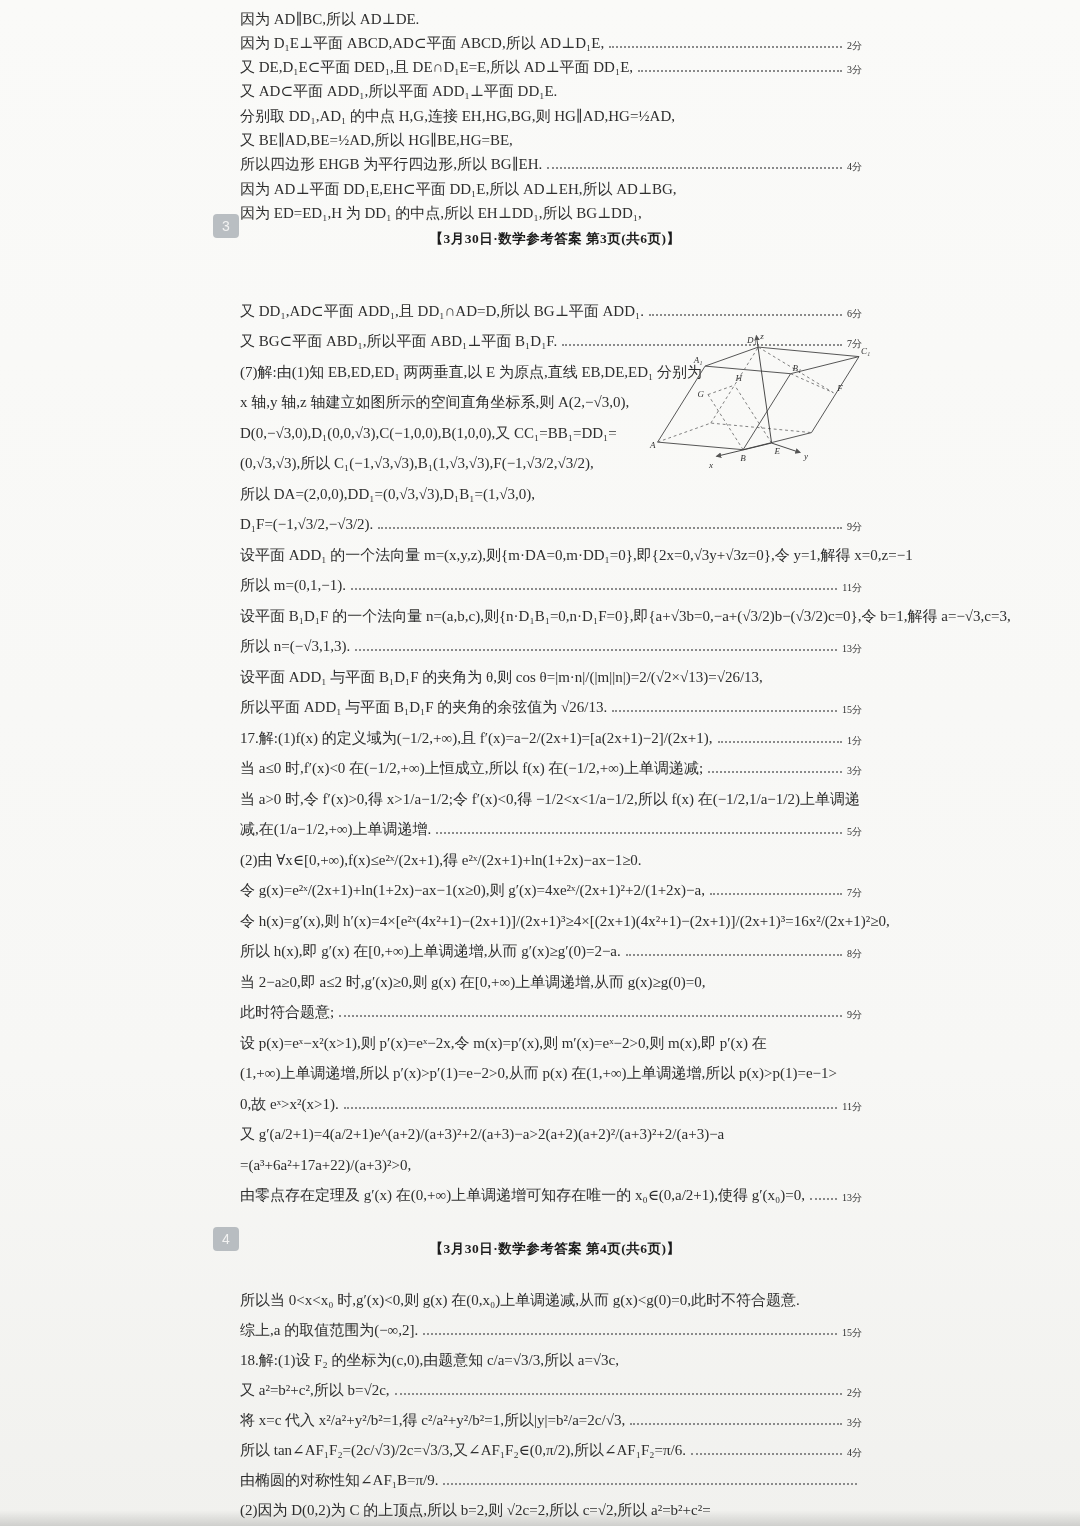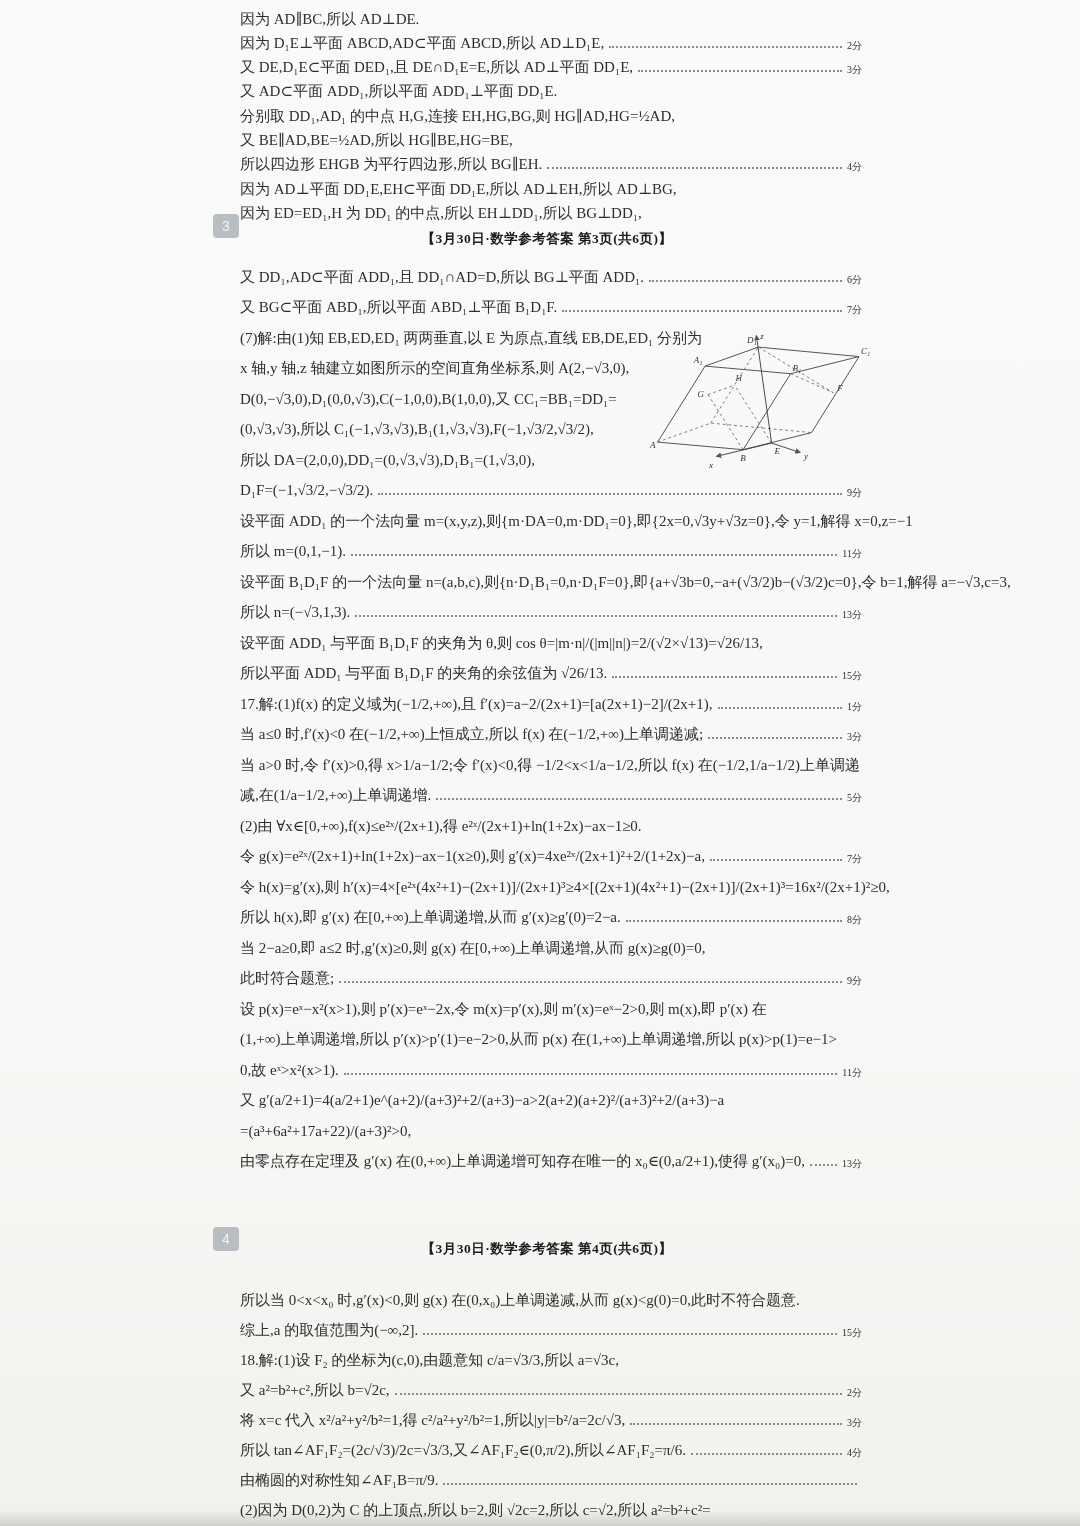--- a/index.html
+++ b/index.html
@@ -8,31 +8,31 @@
     background:#efefed;
     font-family:"Liberation Serif","DejaVu Serif",serif;
   }
   .sheet{
     position:relative;width:1080px;height:1526px;overflow:hidden;
     background:linear-gradient(180deg,#fafaf8 0%,#f7f7f5 70%,#f1f1ee 100%);
     color:#2e2e2e;
   }
   .block{position:absolute;left:240px;width:622px;}
   .b0{top:6px;}
-  .b1{top:258px;}
+  .b1{top:292px;}
   .b2{top:1282px;}
   .line{display:flex;align-items:flex-end;}
   .b0 .line{min-height:24.3px;}
   .b1 .line{min-height:30.5px;}
   .b2 .line{min-height:30px;}
   .txt{white-space:pre;font-size:15px;line-height:1.25;padding-bottom:2px;}
   .leader{flex:1;min-width:14px;height:0;border-bottom:2px dotted #8a8a8a;margin:0 5px 7px 5px;}
   .score{white-space:nowrap;font-size:10px;padding-bottom:2px;}
   .footer{
-    position:absolute;left:236px;width:622px;text-align:center;
+    position:absolute;left:244px;width:622px;text-align:center;
     font-weight:700;font-size:13.5px;color:#1c1c1c;letter-spacing:.5px;
   }
   .f3{top:230px;}
   .f4{top:1240px;}
   .marker{
     position:absolute;left:213px;width:26px;height:24px;border-radius:4px;
     background:#aab0b5;opacity:.8;color:#f2f2f2;
     display:flex;align-items:center;justify-content:center;
     font-family:"Liberation Sans","DejaVu Sans",sans-serif;font-size:14px;
   }

